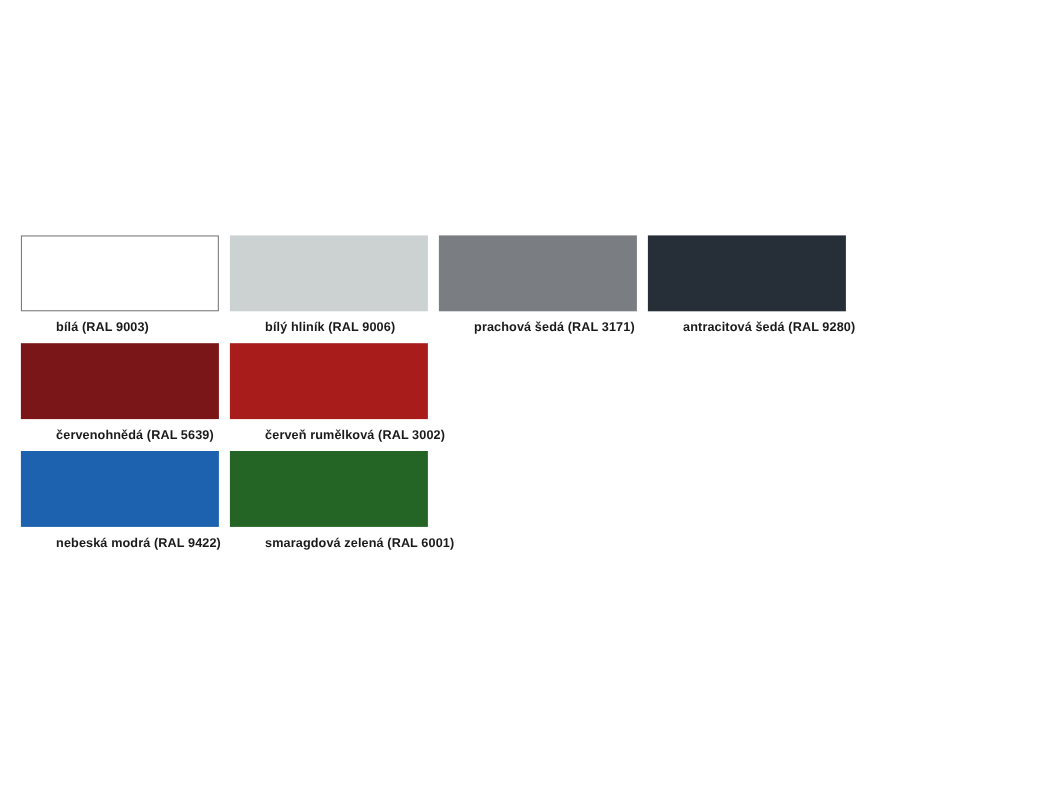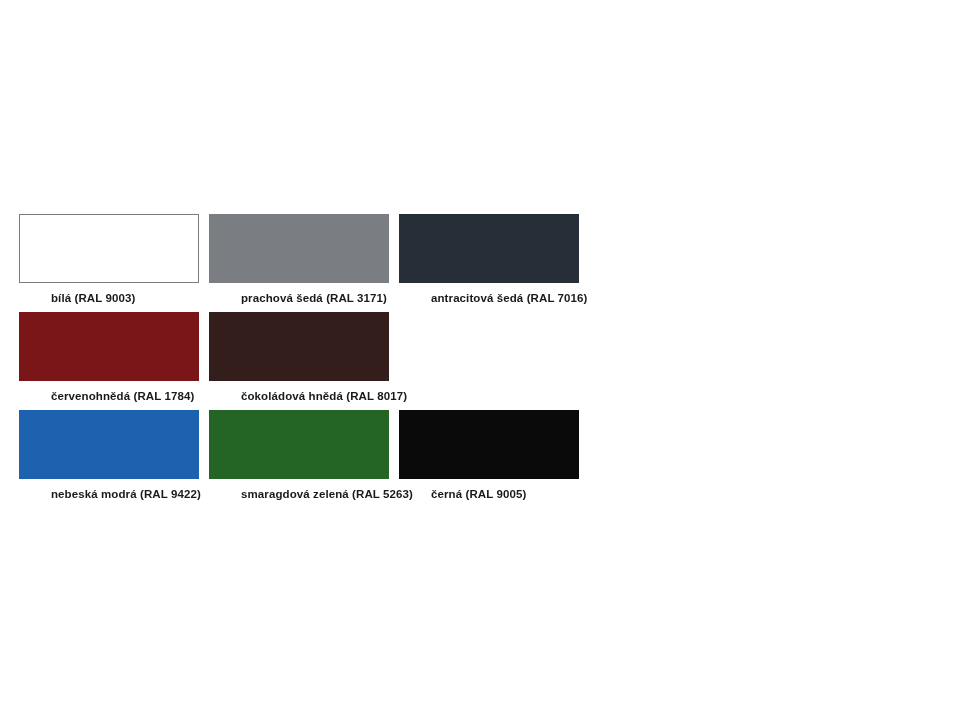--- a/index.html
+++ b/index.html
@@ -66,46 +66,46 @@
 <body>
 
 <div id="palette-sheet">
   <div id="swatch-grid">
       <div class="swatch-row">
         <div class="swatch-cell">
           <div class="swatch-chip bordered" style="background-color: rgb(255, 255, 255);"></div>
           <div class="swatch-label">bílá (RAL 9003)</div>
         </div>
         <div class="swatch-cell">
+          <div class="swatch-chip" style="background-color: rgb(204, 209, 210);"></div>
+          <div class="swatch-label">bílý hliník (RAL 9006)</div>
+        </div>
+        <div class="swatch-cell">
           <div class="swatch-chip" style="background-color: rgb(122, 125, 130);"></div>
           <div class="swatch-label">prachová šedá (RAL 3171)</div>
         </div>
         <div class="swatch-cell">
           <div class="swatch-chip" style="background-color: rgb(38, 46, 56);"></div>
-          <div class="swatch-label">antracitová šedá (RAL 7016)</div>
+          <div class="swatch-label">antracitová šedá (RAL 9280)</div>
         </div>
       </div>
       <div class="swatch-row">
         <div class="swatch-cell">
           <div class="swatch-chip" style="background-color: rgb(123, 22, 24);"></div>
-          <div class="swatch-label">červenohnědá (RAL 1784)</div>
+          <div class="swatch-label">červenohnědá (RAL 5639)</div>
         </div>
         <div class="swatch-cell">
-          <div class="swatch-chip" style="background-color: rgb(52, 30, 27);"></div>
-          <div class="swatch-label">čokoládová hnědá (RAL 8017)</div>
+          <div class="swatch-chip" style="background-color: rgb(169, 28, 28);"></div>
+          <div class="swatch-label">červeň rumělková (RAL 3002)</div>
         </div>
       </div>
       <div class="swatch-row">
         <div class="swatch-cell">
           <div class="swatch-chip" style="background-color: rgb(28, 98, 174);"></div>
           <div class="swatch-label">nebeská modrá (RAL 9422)</div>
         </div>
         <div class="swatch-cell">
           <div class="swatch-chip" style="background-color: rgb(36, 100, 37);"></div>
-          <div class="swatch-label">smaragdová zelená (RAL 5263)</div>
-        </div>
-        <div class="swatch-cell">
-          <div class="swatch-chip" style="background-color: rgb(10, 10, 10);"></div>
-          <div class="swatch-label">černá (RAL 9005)</div>
+          <div class="swatch-label">smaragdová zelená (RAL 6001)</div>
         </div>
       </div>
     </div>
 </div>
 
 </body></html>

